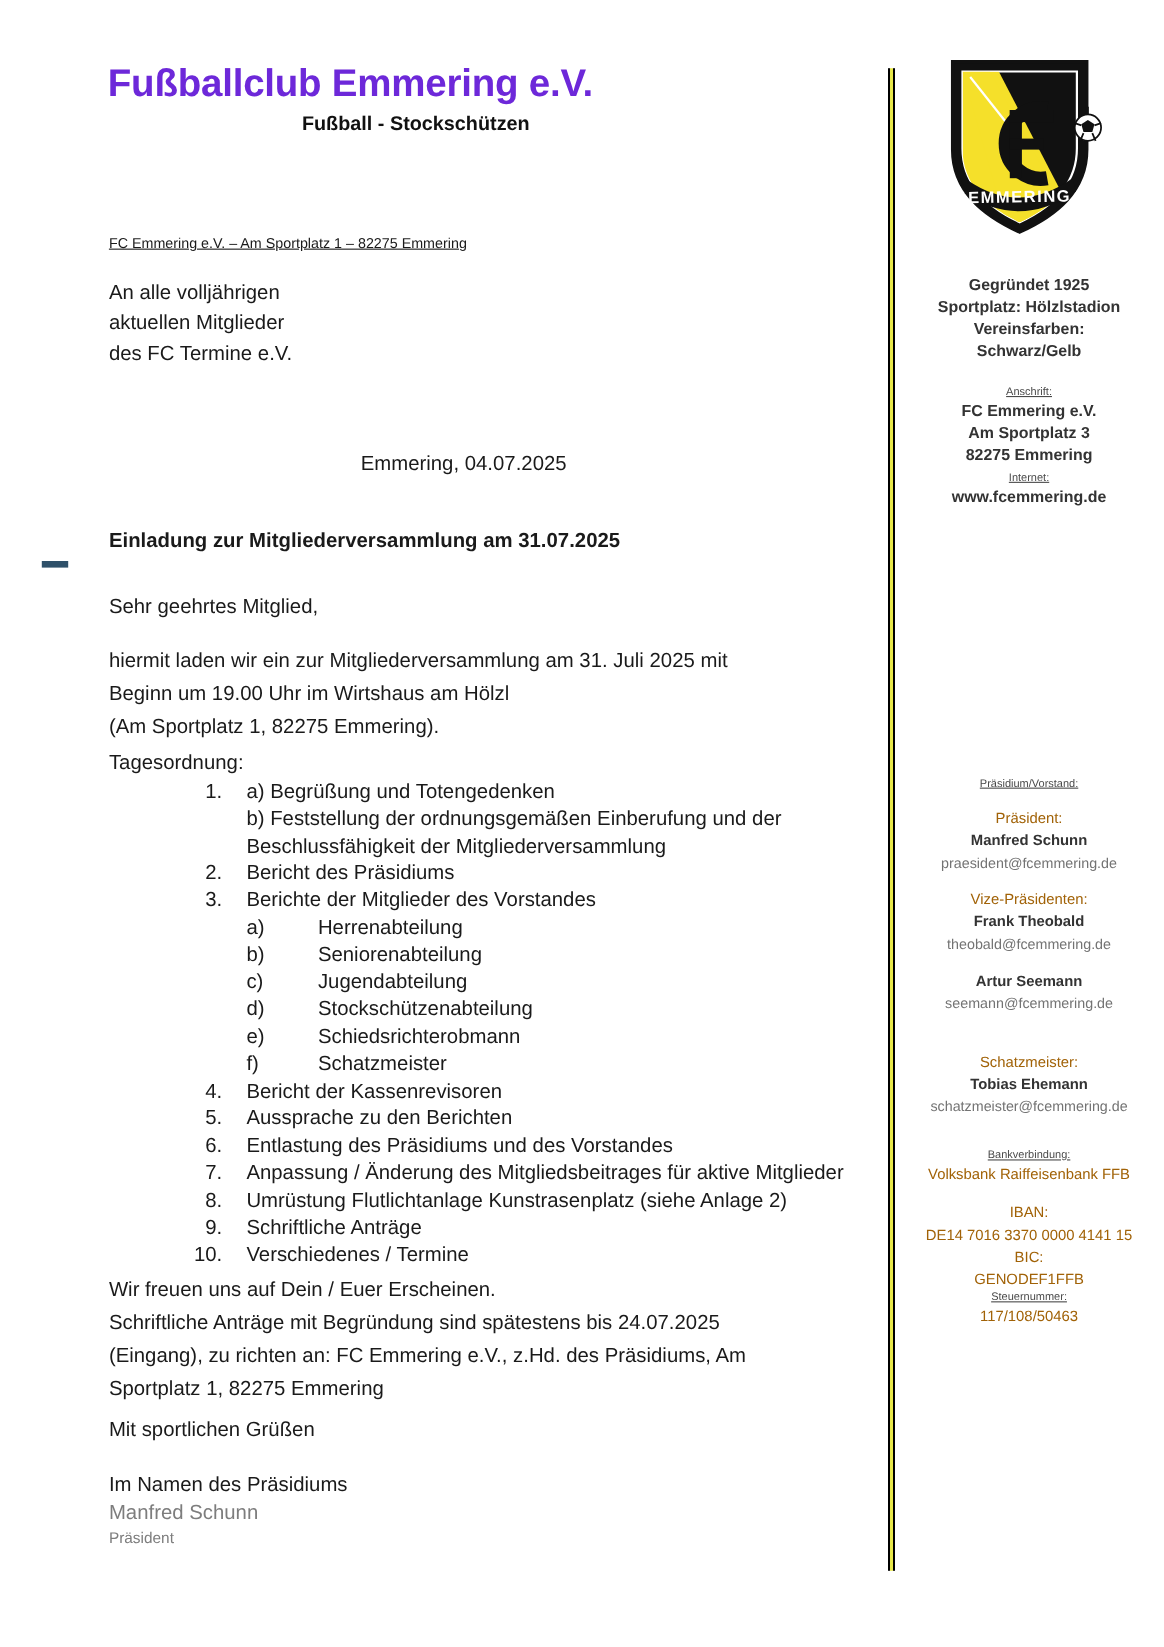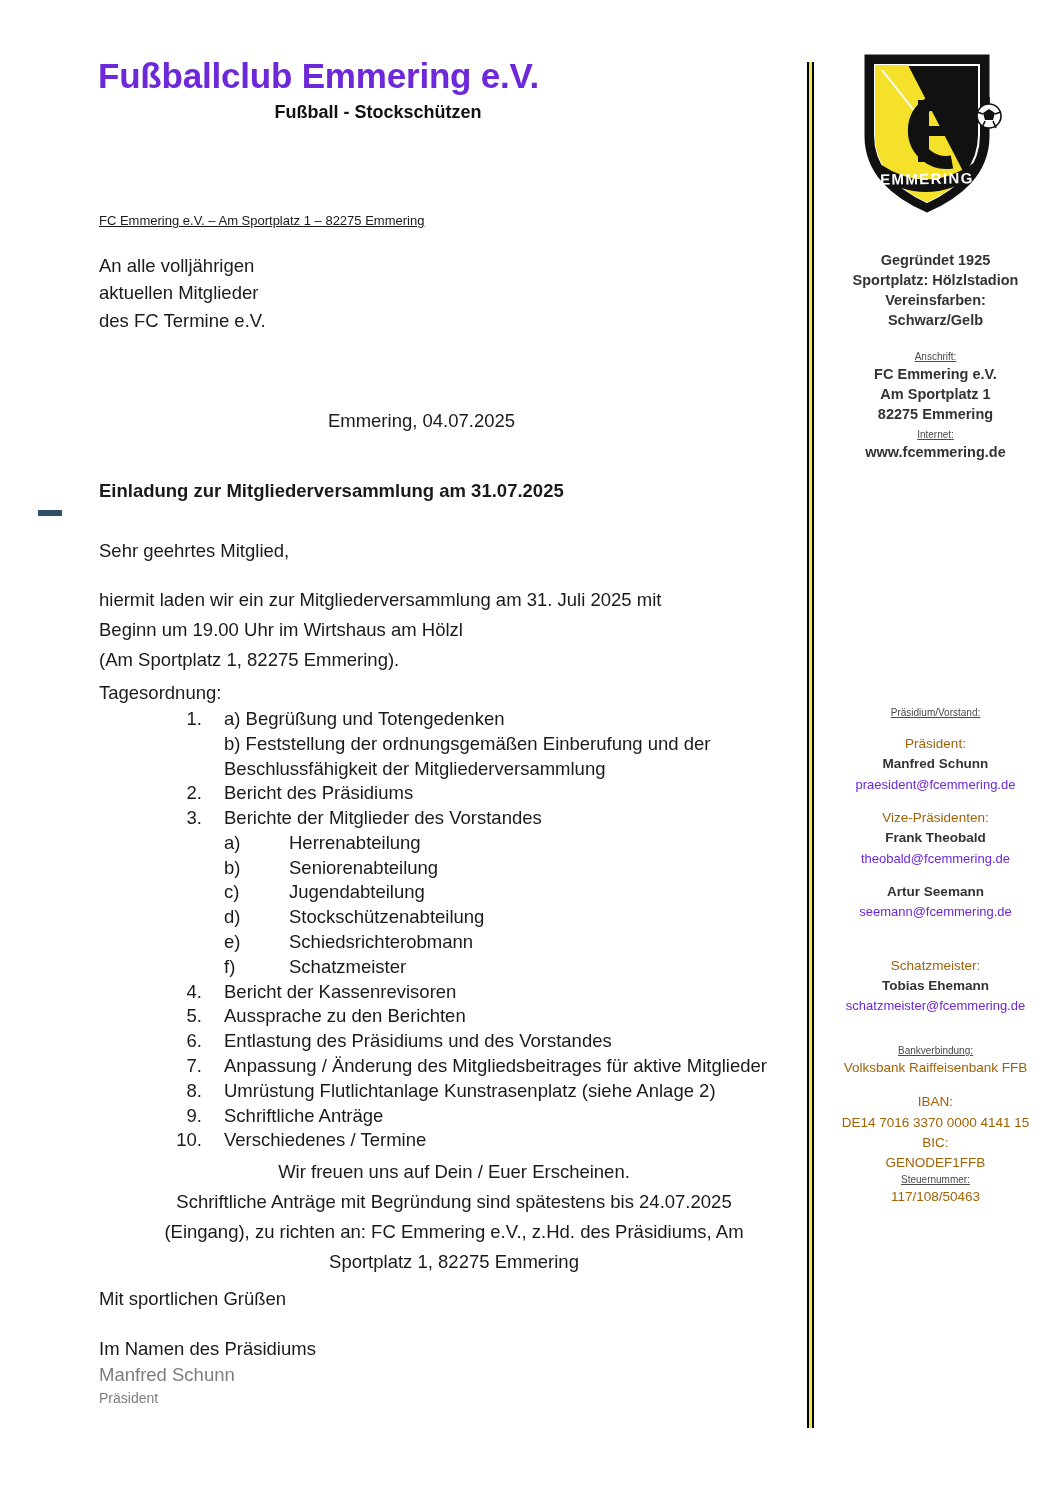--- a/index.html
+++ b/index.html
@@ -174,21 +174,21 @@
 
   
   .closing {
     position: absolute;
     left: 99px;
     top: 1157px;
     width: 710px;
     font-size: 18.5px;
     line-height: 1.62;
   }
-  .closing div { white-space: nowrap; text-align: center; }
+  .closing div { white-space: nowrap; }
 
   .regards {
     position: absolute;
     left: 99px;
     top: 1288px;
     font-size: 18.5px;
   }
   .signature {
     position: absolute;
     left: 99px;
@@ -229,21 +229,21 @@
     line-height: 1.5;
   }
   .sb-name {
     font-size: 13.5px;
     font-weight: bold;
     color: #333333;
     line-height: 1.5;
   }
   .sb-mail {
     font-size: 13px;
-    color: #6d28d9;
+    color: #737373;
     line-height: 1.5;
   }
   .sb-gap { height: 14px; }
 </style>
 </head>
 <body>
 
 <div class="page">
 
   <div class="divider"></div>
@@ -420,21 +420,21 @@
   <div class="sb-block" style="top:250px">
     <div class="sb-bold">Gegründet 1925</div>
     <div class="sb-bold">Sportplatz: Hölzlstadion</div>
     <div class="sb-bold">Vereinsfarben:</div>
     <div class="sb-bold">Schwarz/Gelb</div>
   </div>
 
   <div class="sb-block" style="top:349px">
     <div class="sb-head">Anschrift:</div>
     <div class="sb-bold">FC Emmering e.V.</div>
-    <div class="sb-bold">Am Sportplatz 1</div>
+    <div class="sb-bold">Am Sportplatz 3</div>
     <div class="sb-bold">82275 Emmering</div>
   </div>
 
   <div class="sb-block" style="top:427px">
     <div class="sb-head">Internet:</div>
     <div class="sb-bold">www.fcemmering.de</div>
   </div>
 
   <div class="sb-block" style="top:705px">
     <div class="sb-head">Präsidium/Vorstand:</div>

